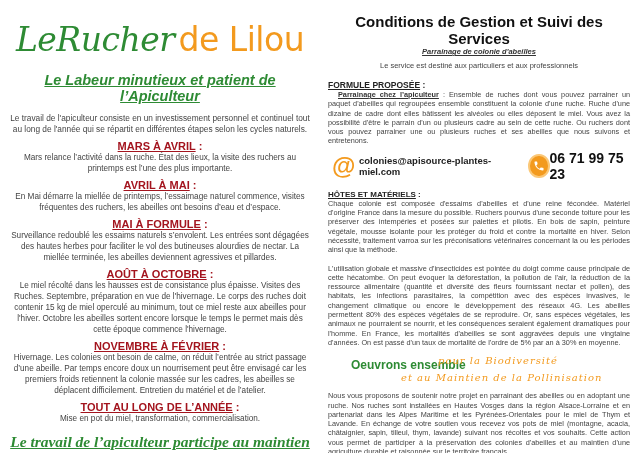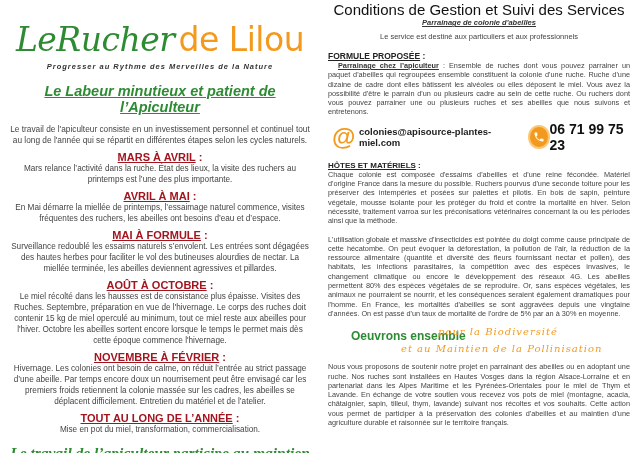--- a/index.html
+++ b/index.html
@@ -18,21 +18,21 @@
   .intro { font-size:8.3px; line-height:11px; margin-top:9px; color:#444; }
 
   .section { margin-top:5px; }
   .sec-head { font-size:11px; font-weight:bold; color:#a3141e; line-height:12px; }
   .sec-head .u { text-decoration:underline; }
   .sec-body { font-size:8.2px; line-height:11px; color:#444; }
 
   .l-final { font-family:"Liberation Serif", serif; font-size:15.5px; font-weight:bold; font-style:italic; color:#2e8b34; text-decoration:underline; line-height:19px; margin-top:8px; }
 
   
-  .r-title { text-align:center; font-size:15px; font-weight:normal; color:#111; margin-top:1px; line-height:17px; }
+  .r-title { text-align:center; font-size:15px; font-weight:bold; color:#111; margin-top:13px; line-height:17px; }
   .r-sub { text-align:center; font-size:7.5px; font-style:italic; font-weight:bold; text-decoration:underline; color:#333; line-height:9px; }
   .r-target { text-align:center; font-size:7.5px; color:#444; margin-top:5px; }
   .r-formula-head { font-size:8.5px; font-weight:bold; color:#222; margin-top:10px; }
   .r-formula-head .u { text-decoration:underline; }
   .r-para { font-size:7.3px; line-height:9.3px; color:#444; text-align:justify; }
   .indent { text-indent:10px; }
   .r-para .b { font-weight:bold; text-decoration:underline; color:#333; }
 
   .contact { display:flex; align-items:center; margin-top:6px; height:28px; }
   .at-icon { width:22px; height:22px; color:#f39a1e; font-size:24px; font-weight:bold; line-height:22px; text-align:center; margin-left:4px; }
@@ -49,21 +49,20 @@
   .slogan .o1 { position:absolute; left:110px; top:0; font-family:"DejaVu Serif", serif; font-style:italic; font-size:10px; color:#f39a1e; letter-spacing:1px; }
   .slogan .o2 { position:absolute; left:73px; top:17px; font-family:"DejaVu Serif", serif; font-style:italic; font-size:10px; color:#f39a1e; letter-spacing:1px; }
 </style>
 </head>
 <body>
 
 <div class="col left">
   <div class="logo">
     <span class="p1">LeRucher</span><span class="p2">de Lilou</span>
   </div>
-  <div class="tagline">Progresser au Rythme des Merveilles de la Nature</div>
   <div class="l-title">Le Labeur minutieux et patient de l’Apiculteur</div>
   <div class="intro">Le travail de l'apiculteur consiste en un investissement personnel et continuel tout au long de l'année qui se répartit en différentes étapes selon les cycles naturels.</div>
 
   <div class="section">
     <div class="sec-head"><span class="u">MARS À AVRIL</span><span> :</span></div>
     <div class="sec-body">Mars relance l’activité dans la ruche. État des lieux, la visite des ruchers au printemps est l’une des plus importante.</div>
   </div>
   <div class="section">
     <div class="sec-head"><span class="u">AVRIL À MAI</span><span> :</span></div>
     <div class="sec-body">En Mai démarre la miellée de printemps, l’essaimage naturel commence, visites fréquentes des ruchers, les abeilles ont besoins d’eau et d’espace.</div>

